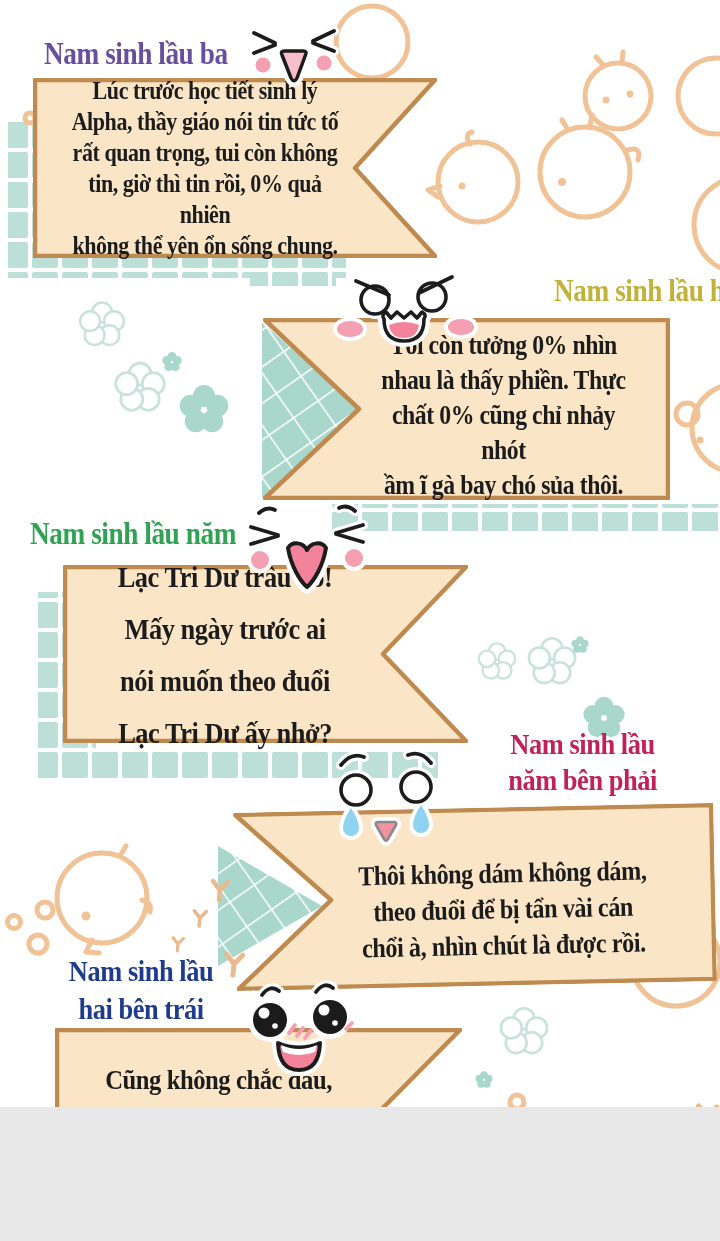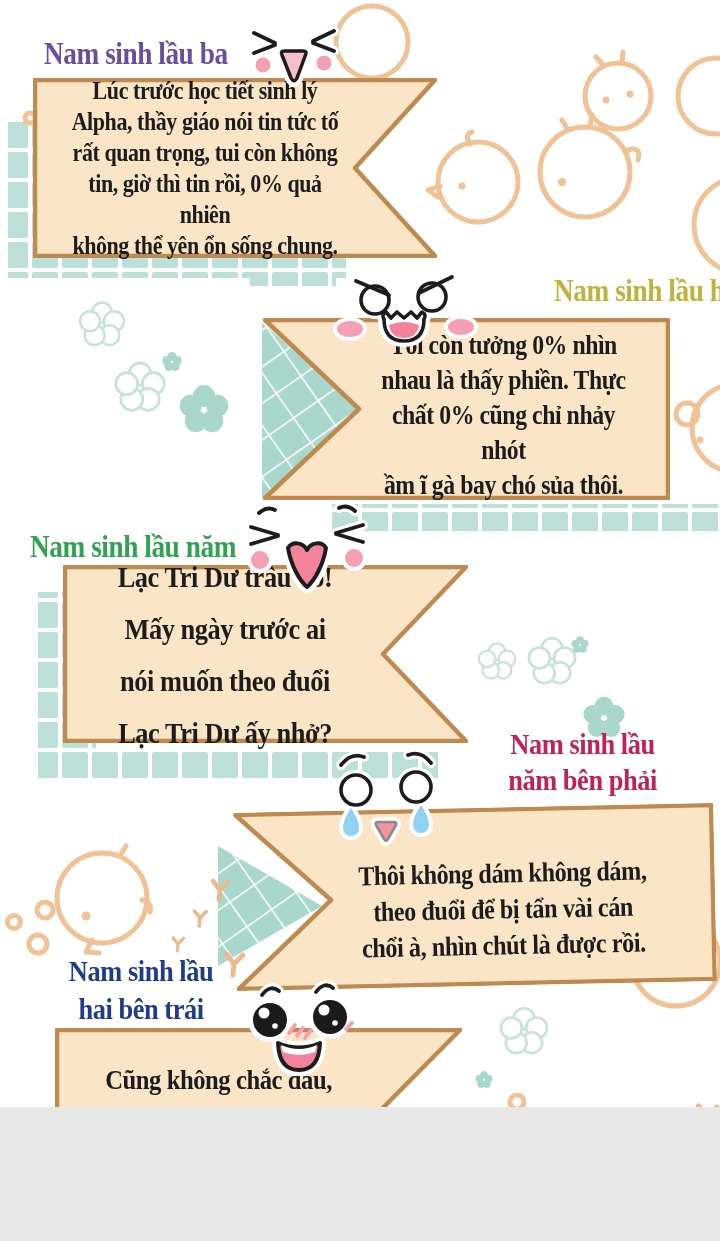--- a/index.html
+++ b/index.html
@@ -22,21 +22,21 @@
   .t4{inset:38px 30px 12px 85px;font-size:27.5px;line-height:36px;}
   .b5{left:55px;top:1028px;width:407px;height:195px;}
   .t5{inset:34px 95px 12px 15px;font-size:28px;line-height:38px;}
   
   .label{position:absolute;z-index:3;font-weight:bold;letter-spacing:-0.5px;}
   .label .cond{line-height:1.12;}
   .l1{left:44px;top:36px;font-size:31px;}
   .l1 .cond{transform-origin:left center;}
   .l2{right:14px;top:273px;font-size:31px;text-align:center;}
   .l2 .cond{transform-origin:right center;}
-  .l3{left:30px;top:516px;font-size:31px;margin-top:13px;}
+  .l3{left:30px;top:516px;font-size:31px;}
   .l3 .cond{transform-origin:left center;}
   .l4{left:478px;top:726px;width:210px;font-size:30px;text-align:center;}
   .l4 .cond{line-height:36px;}
   .l5{left:52px;top:952px;width:178px;font-size:30px;text-align:center;}
   .l5 .cond{line-height:38px;}
   
   .face{position:absolute;z-index:4;overflow:visible;}
   .f1{left:248px;top:18px;width:92px;height:78px;}
   .f2{left:340px;top:260px;width:130px;height:100px;}
   .f3{left:246px;top:498px;width:122px;height:102px;}

